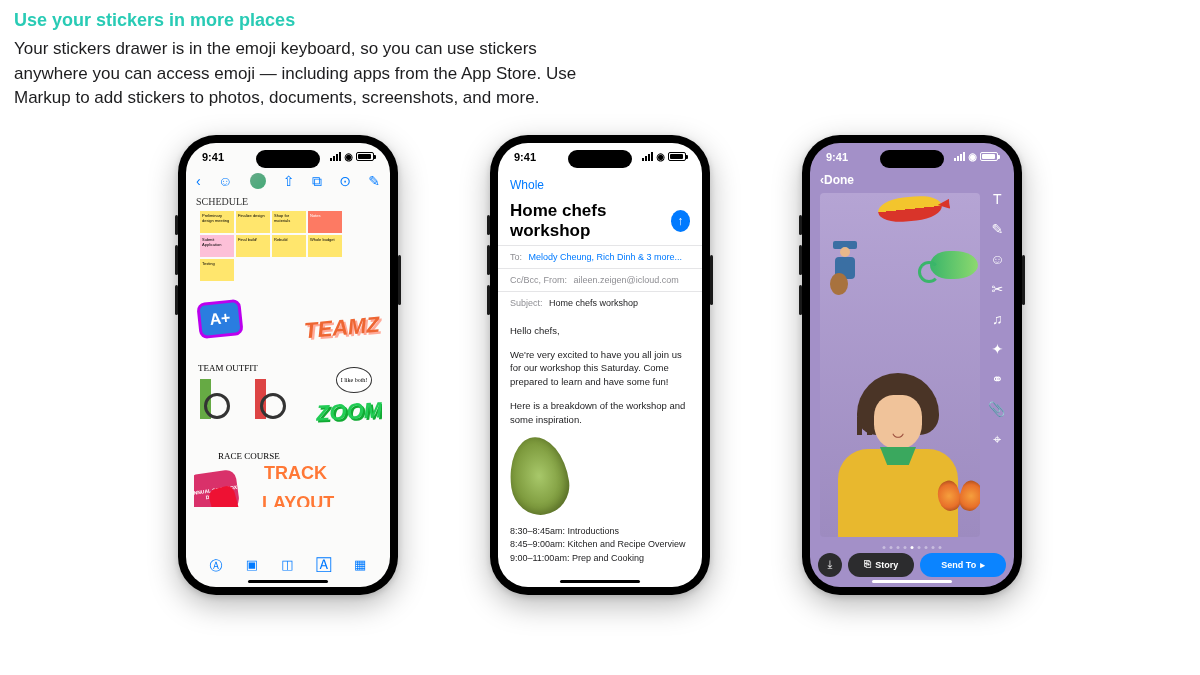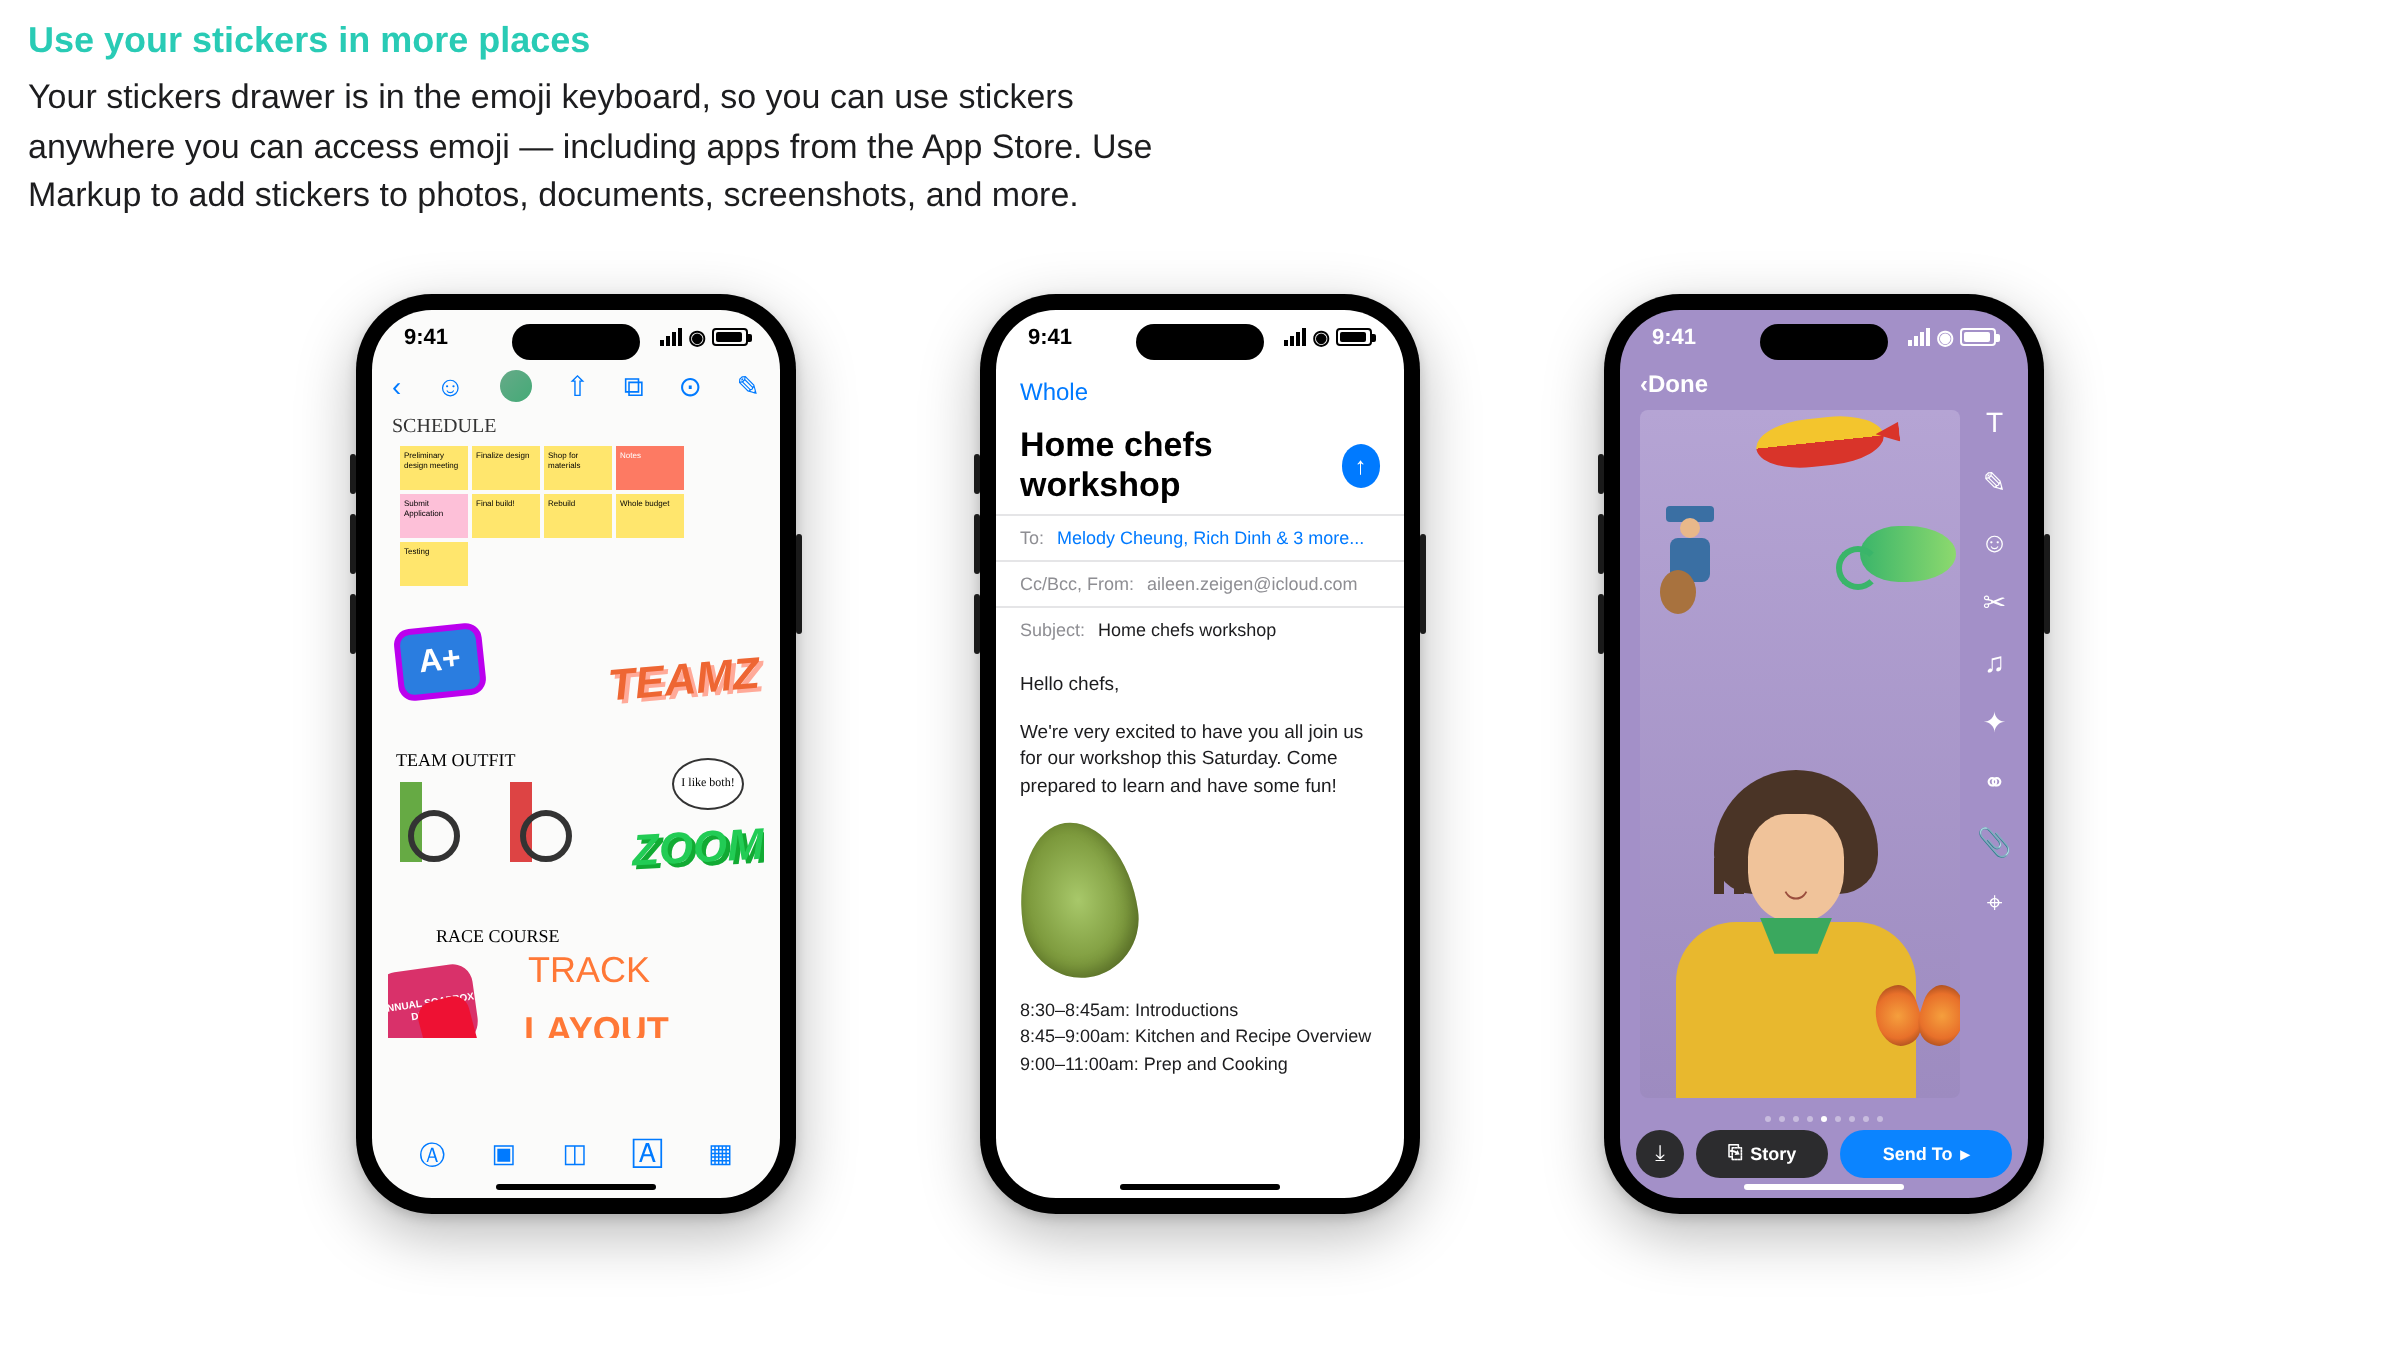--- a/index.html
+++ b/index.html
@@ -15,21 +15,21 @@
     color: #29cbb5;
     font-size: 18px;
     font-weight: 600;
     margin-bottom: 6px;
   }
   .description {
     color: #1d1d1f;
     font-size: 17px;
     line-height: 1.45;
     max-width: 580px;
-    margin-bottom: 36px;
+    margin-bottom: 24px;
   }
   .phones {
     display: flex;
     justify-content: center;
     gap: 92px;
   }
   .phone {
     position: relative;
     width: 220px;
     height: 460px;
@@ -94,21 +94,21 @@
   .aplus{position:absolute;top:14px;left:4px;width:44px;height:36px;background:#2a7de0;border:3px solid #b0e;border-radius:8px;color:#fff;font-weight:900;font-size:16px;display:flex;align-items:center;justify-content:center;transform:rotate(-6deg);}
   .teamz{position:absolute;top:28px;right:2px;font-size:22px;font-weight:900;font-style:italic;color:#e63;text-shadow:2px 2px 0 #fa9;transform:rotate(-5deg);}
   .outfit{position:absolute;top:76px;left:4px;font-family:cursive;font-size:9px;}
   .bike{position:absolute;top:92px;left:6px;width:110px;height:40px;}
   .bike-dummy{width:100%;height:100%;background:linear-gradient(90deg,#6a4 10%,transparent 10%,transparent 50%,#d44 50%,#d44 60%,transparent 60%);position:relative;}
   .bike-dummy::before,.bike-dummy::after{content:'';position:absolute;bottom:0;width:20px;height:20px;border:3px solid #333;border-radius:50%;}
   .bike-dummy::before{left:4px;} .bike-dummy::after{left:60px;}
   .bubble{position:absolute;top:80px;right:10px;width:36px;height:26px;background:#fff;border:1px solid #333;border-radius:50%;font-size:6px;font-family:cursive;display:flex;align-items:center;justify-content:center;}
   .zoom{position:absolute;top:112px;right:0;font-size:22px;font-weight:900;color:#2c5;text-shadow:2px 2px 0 #1a3;transform:rotate(-3deg);font-style:italic;}
   .race{position:absolute;top:164px;left:24px;font-family:cursive;font-size:9px;}
-  .trackword{position:absolute;top:176px;left:70px;font-size:18px;font-weight:400;color:#ff7836;}
+  .trackword{position:absolute;top:176px;left:70px;font-size:18px;font-weight:700;color:#ff7836;}
   .layoutword{position:absolute;top:206px;left:68px;font-size:18px;font-weight:700;color:#ff7836;}
   .derby{position:absolute;top:185px;left:-4px;width:48px;height:42px;background:#d9316a;border-radius:10px 10px 14px 6px;color:#fff;font-size:5px;font-weight:800;display:flex;align-items:center;justify-content:center;text-align:center;transform:rotate(-8deg);}
   .finger{position:absolute;top:200px;left:18px;width:26px;height:40px;background:#e13;border-radius:8px 8px 4px 4px;transform:rotate(-15deg);}
   .map{position:absolute;top:178px;left:40px;width:150px;height:56px;border:1px dashed #aaa;background:repeating-linear-gradient(45deg,#e8f0f8,#e8f0f8 4px,#d0e0f0 4px,#d0e0f0 6px);z-index:-1;}
   .wboard-toolbar-bottom{position:absolute;bottom:12px;left:0;right:0;display:flex;justify-content:space-around;padding:0 12px;color:#007aff;font-size:13px;}
 
   
   .screen-2{background:#fff;}
   .mail-top{padding:4px 12px;}
   .mail-cancel{color:#007aff;font-size:12px;}
@@ -273,20 +273,21 @@
         <span class="lbl">Cc/Bcc, From:</span>
         <span class="lbl">aileen.zeigen@icloud.com</span>
       </div>
       <div class="mail-field">
         <span class="lbl">Subject:</span>
         <span style="color:#1c1c1e">Home chefs workshop</span>
       </div>
       <div class="mail-body">
         <p>Hello chefs,</p>
         <p>We're very excited to have you all join us for our workshop this Saturday. Come prepared to learn and have some fun!</p>
+        <p>Here is a breakdown of the workshop and some inspiration.</p>
         <div class="body-sticker"></div>
         <div class="schedule-times">
           <div>8:30–8:45am: Introductions</div>
           <div>8:45–9:00am: Kitchen and Recipe Overview</div>
           <div>9:00–11:00am: Prep and Cooking</div>
         </div>
       </div>
       <div class="home-indicator"></div>
     </div>
   </div>

